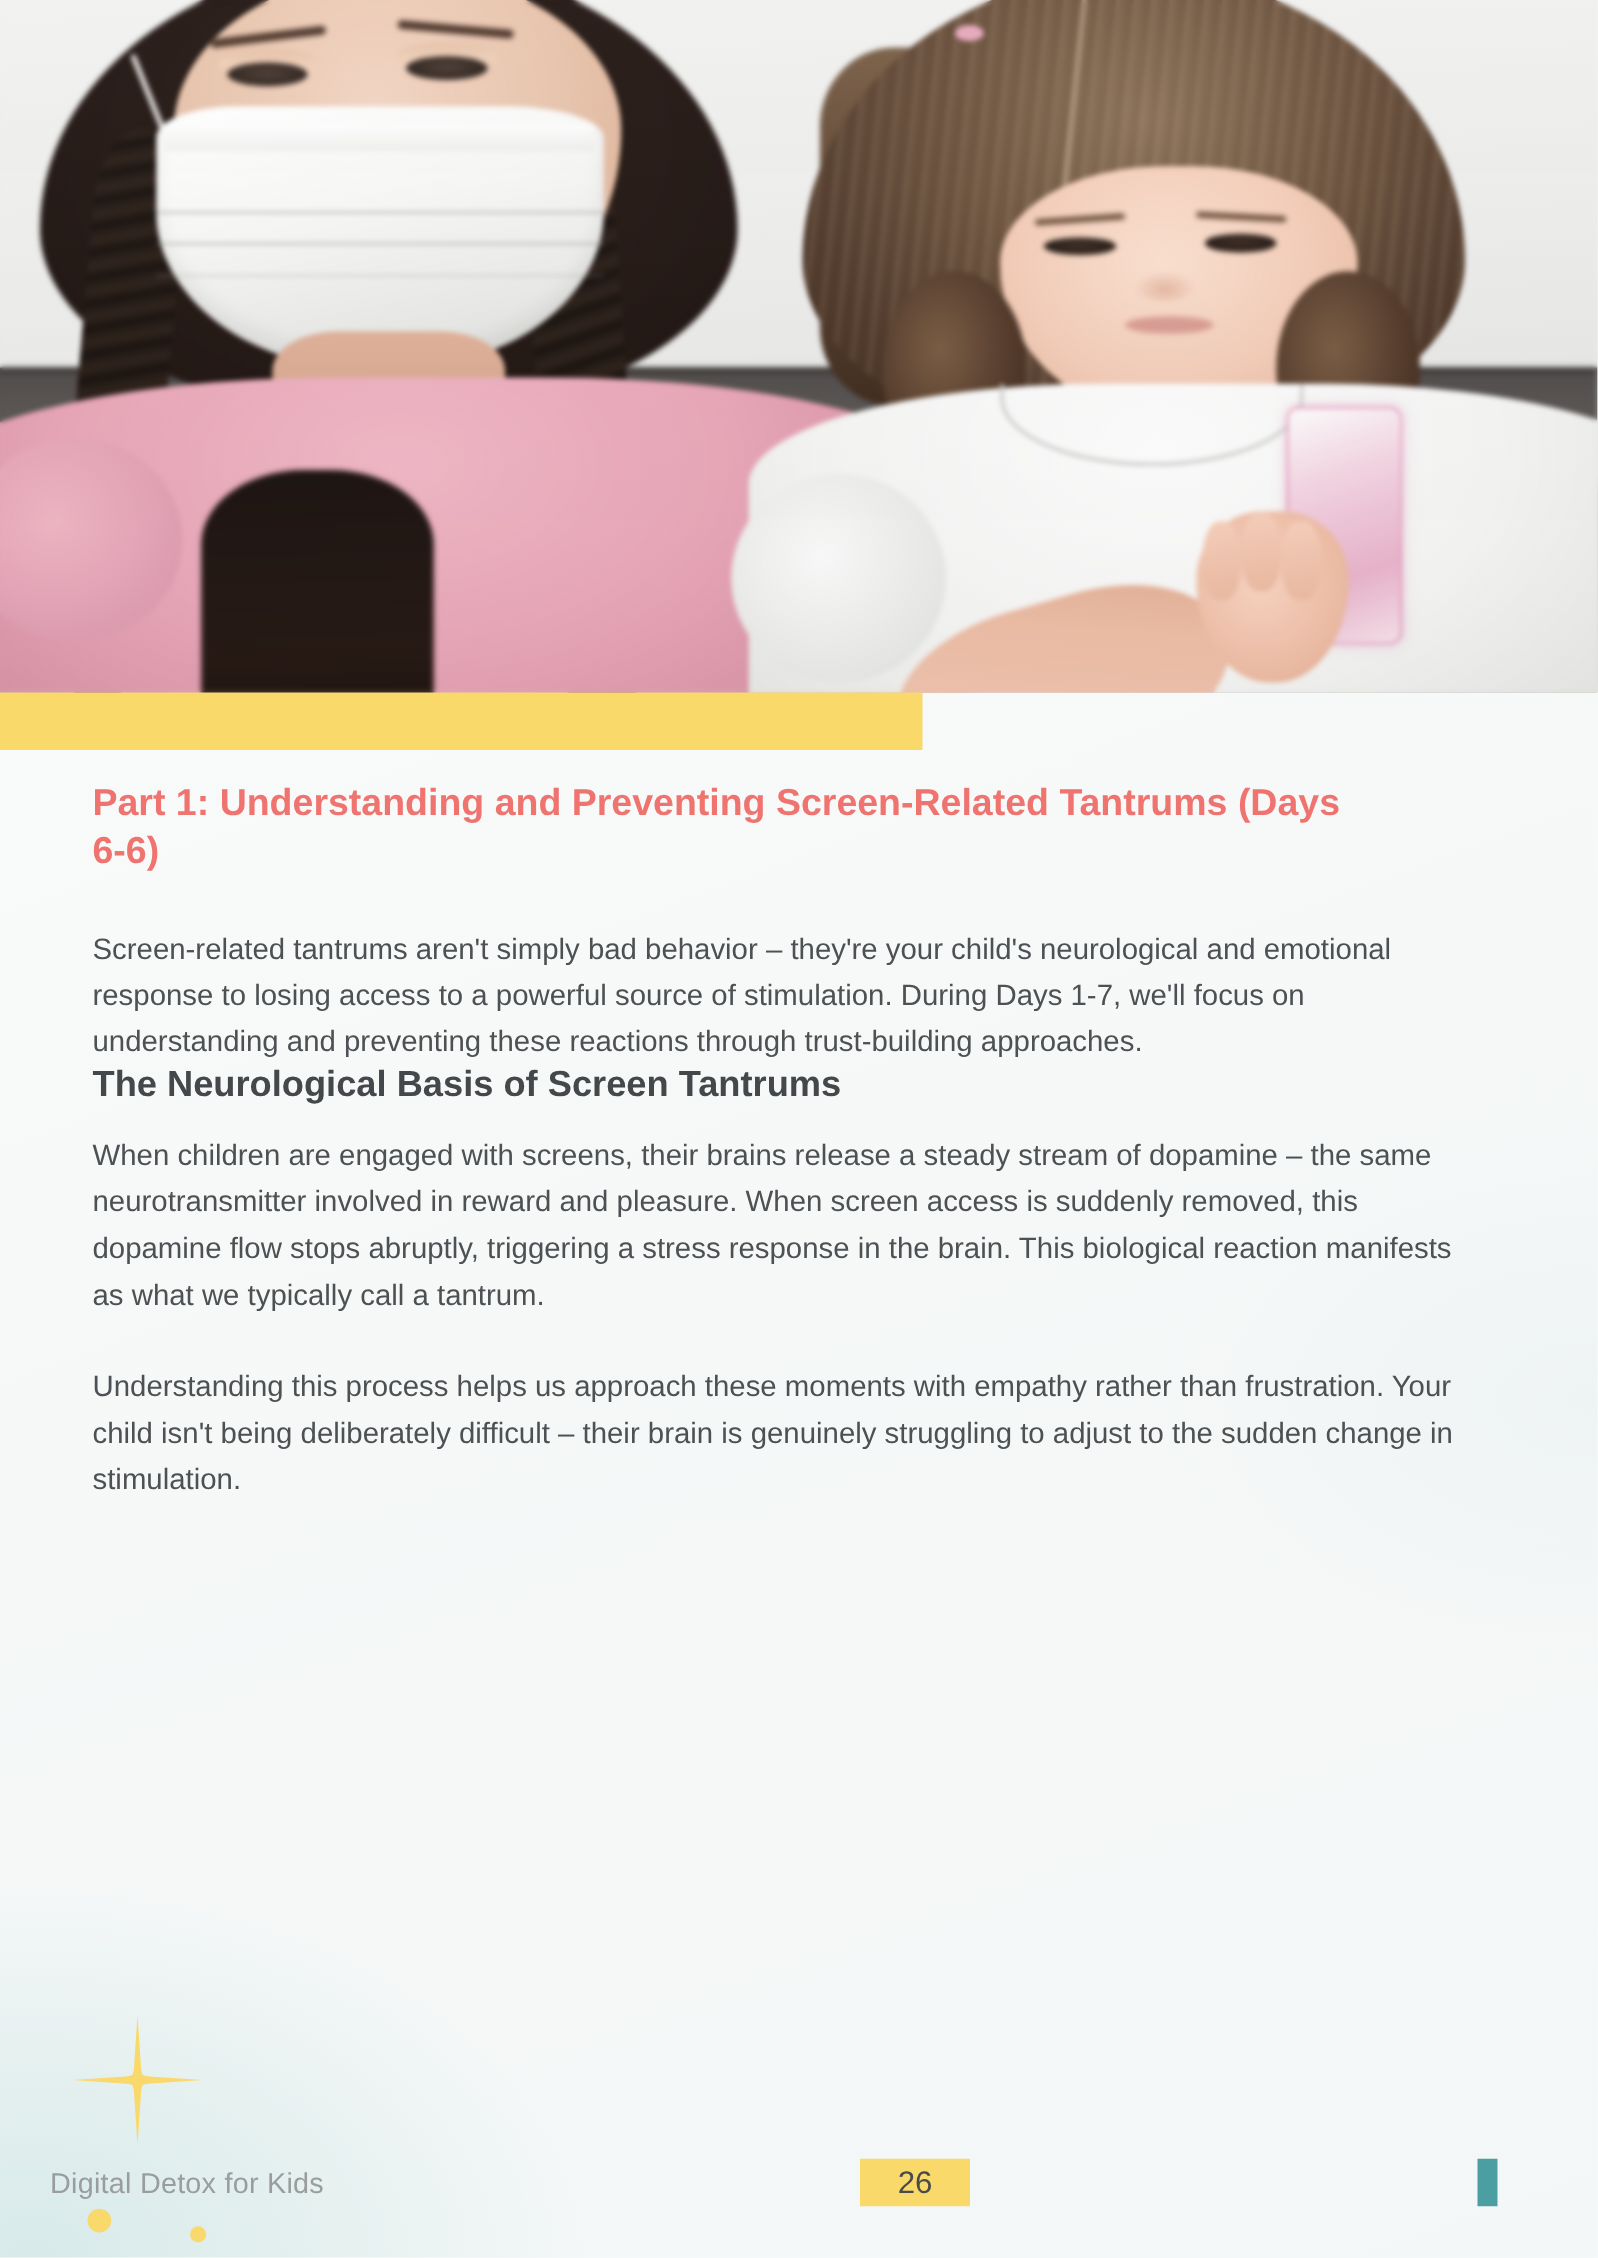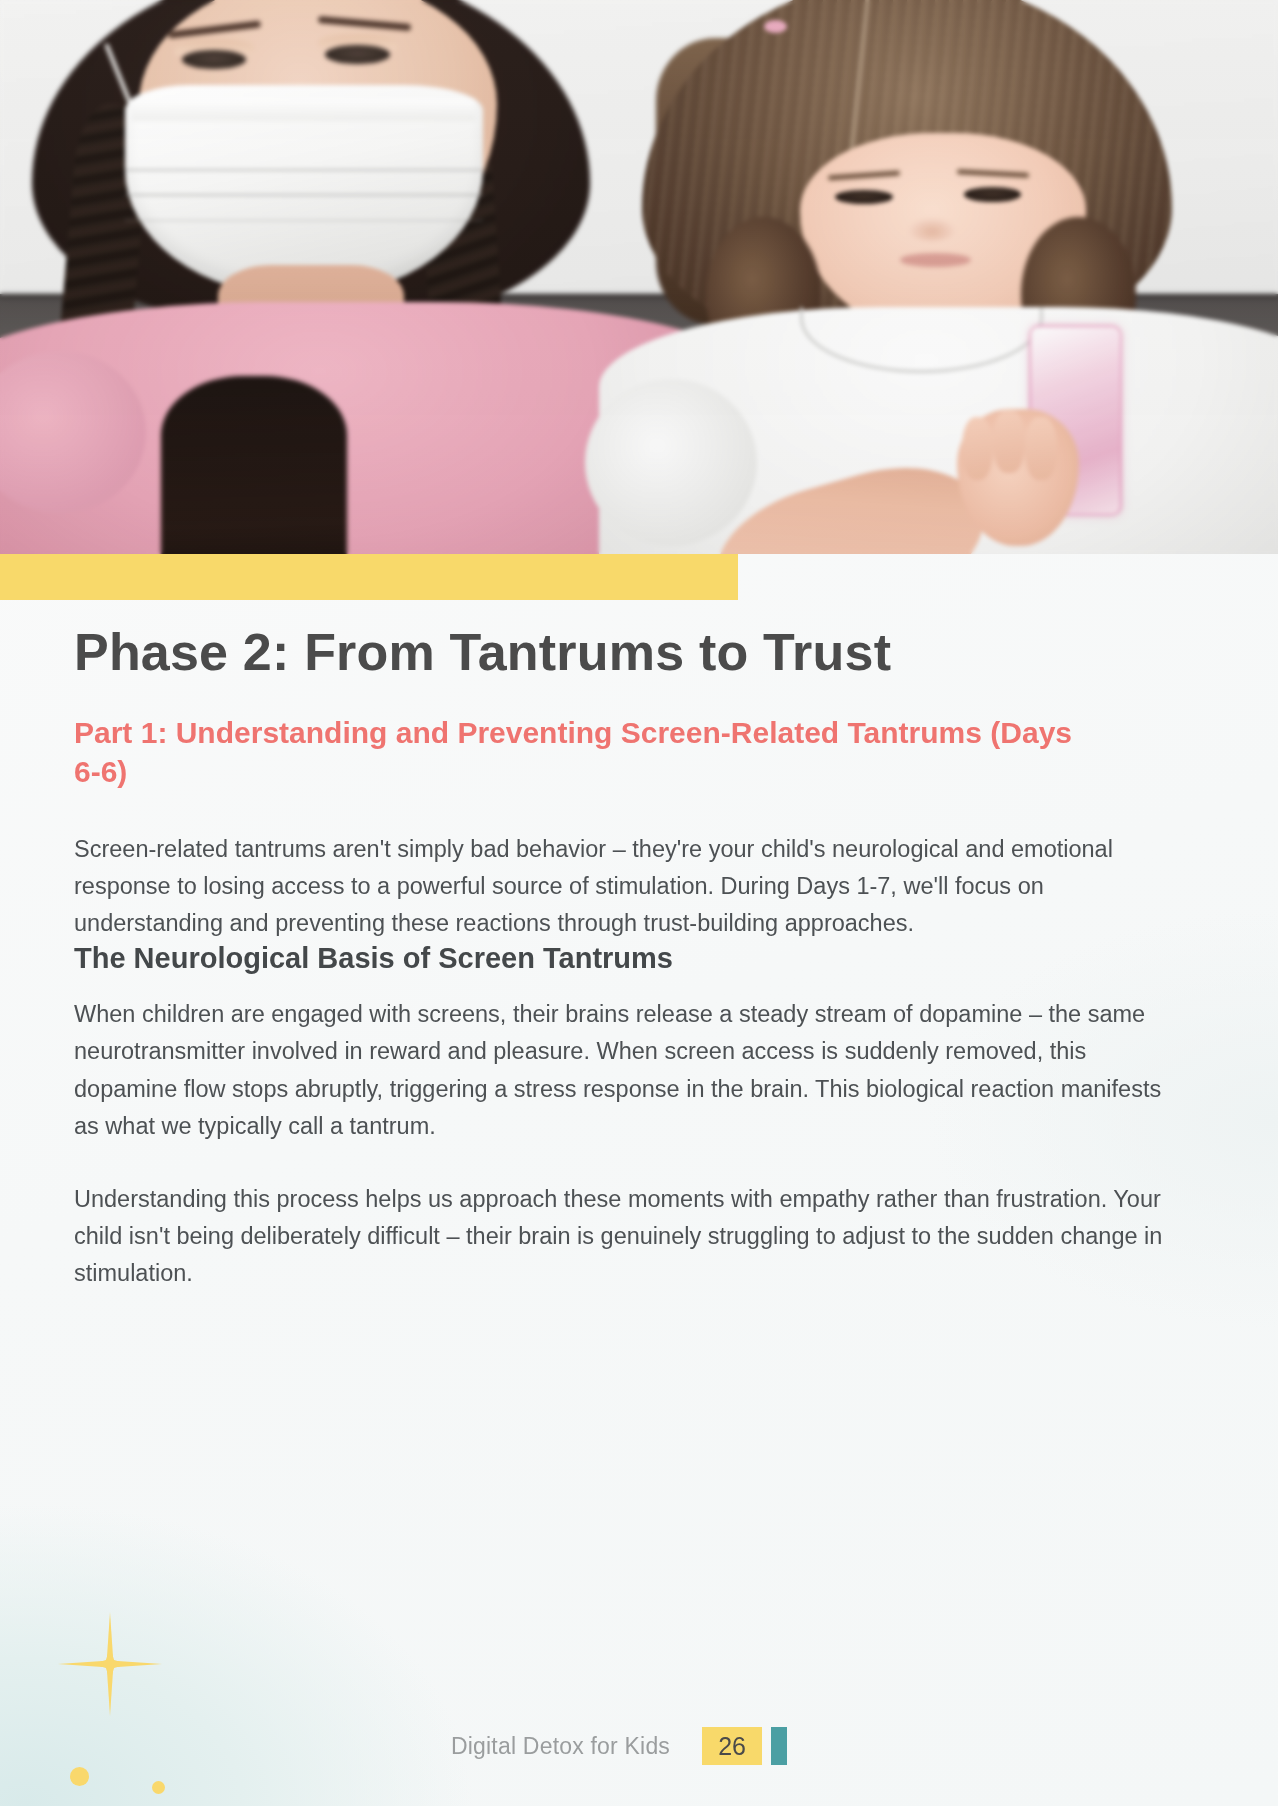--- a/index.html
+++ b/index.html
@@ -308,28 +308,28 @@
   }
   .dot-sm {
     position:absolute; left:152px; top:1781px;
     width:13px; height:13px; border-radius:50%; background:#f9d86c;
   }
 
   
   .footer {
     position:absolute; left:0; top:1722px;
     width:1278px; height:48px;
-    display:flex; align-items:center; justify-content:center;padding-left:40px;
+    display:flex; align-items:center; justify-content:space-between;padding-left:40px;
   }
   .footer-brand {
     font-size:23px; color:#9a9d9e; letter-spacing:.2px;
     margin-right:32px;
   }
   .page-num-box {
-    width:60px; height:38px;
+    width:88px; height:38px;
     background:#f8d96a;
     display:flex; align-items:center; justify-content:center;
     font-size:25px; color:#4a4a4a;
   }
   .teal-tab {
     width:16px; height:38px;
     background:#4b9fa3;
     margin-left:9px; margin-right:80px;
   }
 </style>
@@ -395,21 +395,20 @@
       </div>
     </div>
 
     <div class="photo-soft"></div>
   </div>
 
   <div class="accent-bar"></div>
 
   <div class="content">
 
-    <h1 class="doc-title">Phase 2: From Tantrums to Trust</h1>
 
     <h2 class="doc-subtitle">Part 1: Understanding and Preventing Screen-Related Tantrums (Days 6-6)</h2>
 
     <p class="body-text gap-after-p2">Screen-related tantrums aren't simply bad behavior – they're your child's neurological and emotional response to losing access to a powerful source of stimulation. During Days 1-7, we'll focus on understanding and preventing these reactions through trust-building approaches.</p>
 
     <h3 class="sec-head">The Neurological Basis of Screen Tantrums</h3>
     <p class="body-text">When children are engaged with screens, their brains release a steady stream of dopamine – the same neurotransmitter involved in reward and pleasure. When screen access is suddenly removed, this dopamine flow stops abruptly, triggering a stress response in the brain. This biological reaction manifests as what we typically call a tantrum.</p>
     <div class="para-spacer"></div>
     <p class="body-text">Understanding this process helps us approach these moments with empathy rather than frustration. Your child isn't being deliberately difficult – their brain is genuinely struggling to adjust to the sudden change in stimulation.</p>
   </div>

